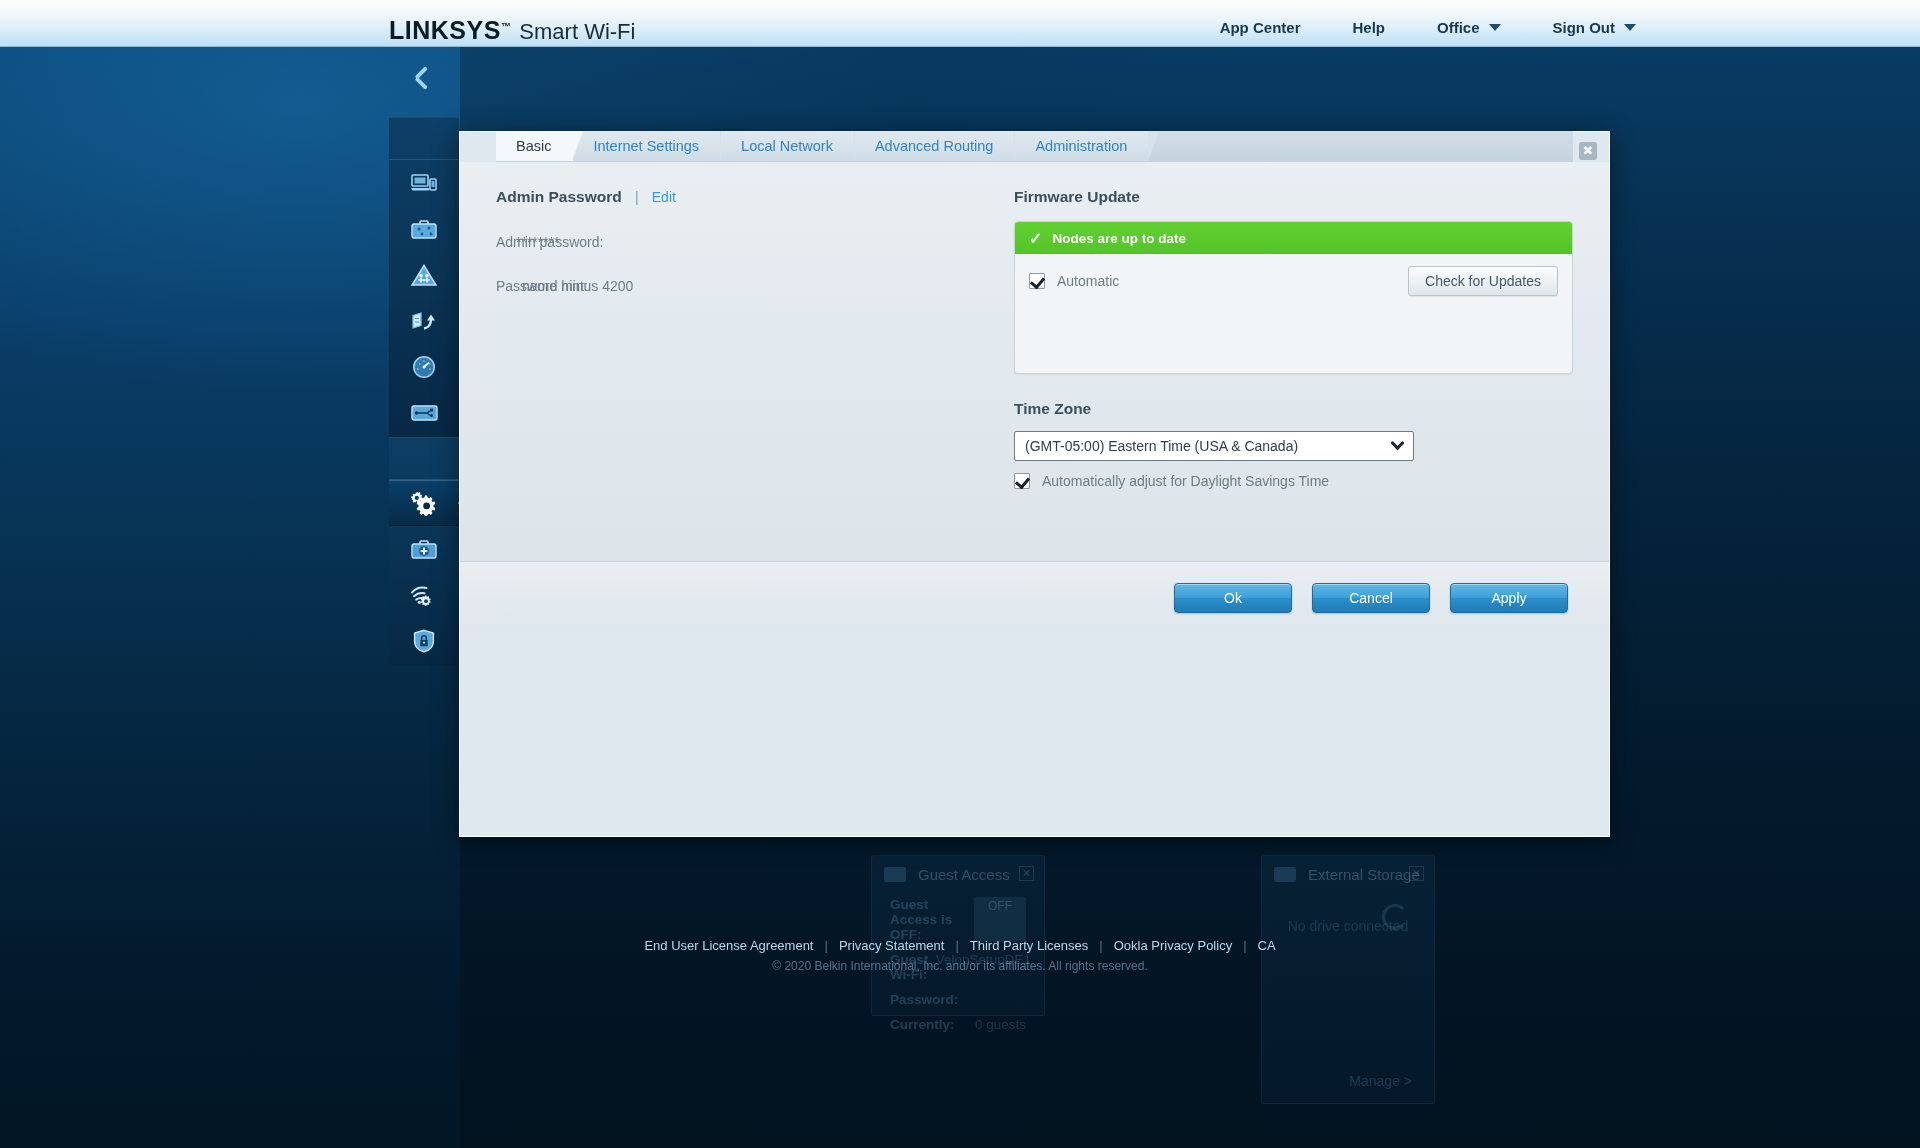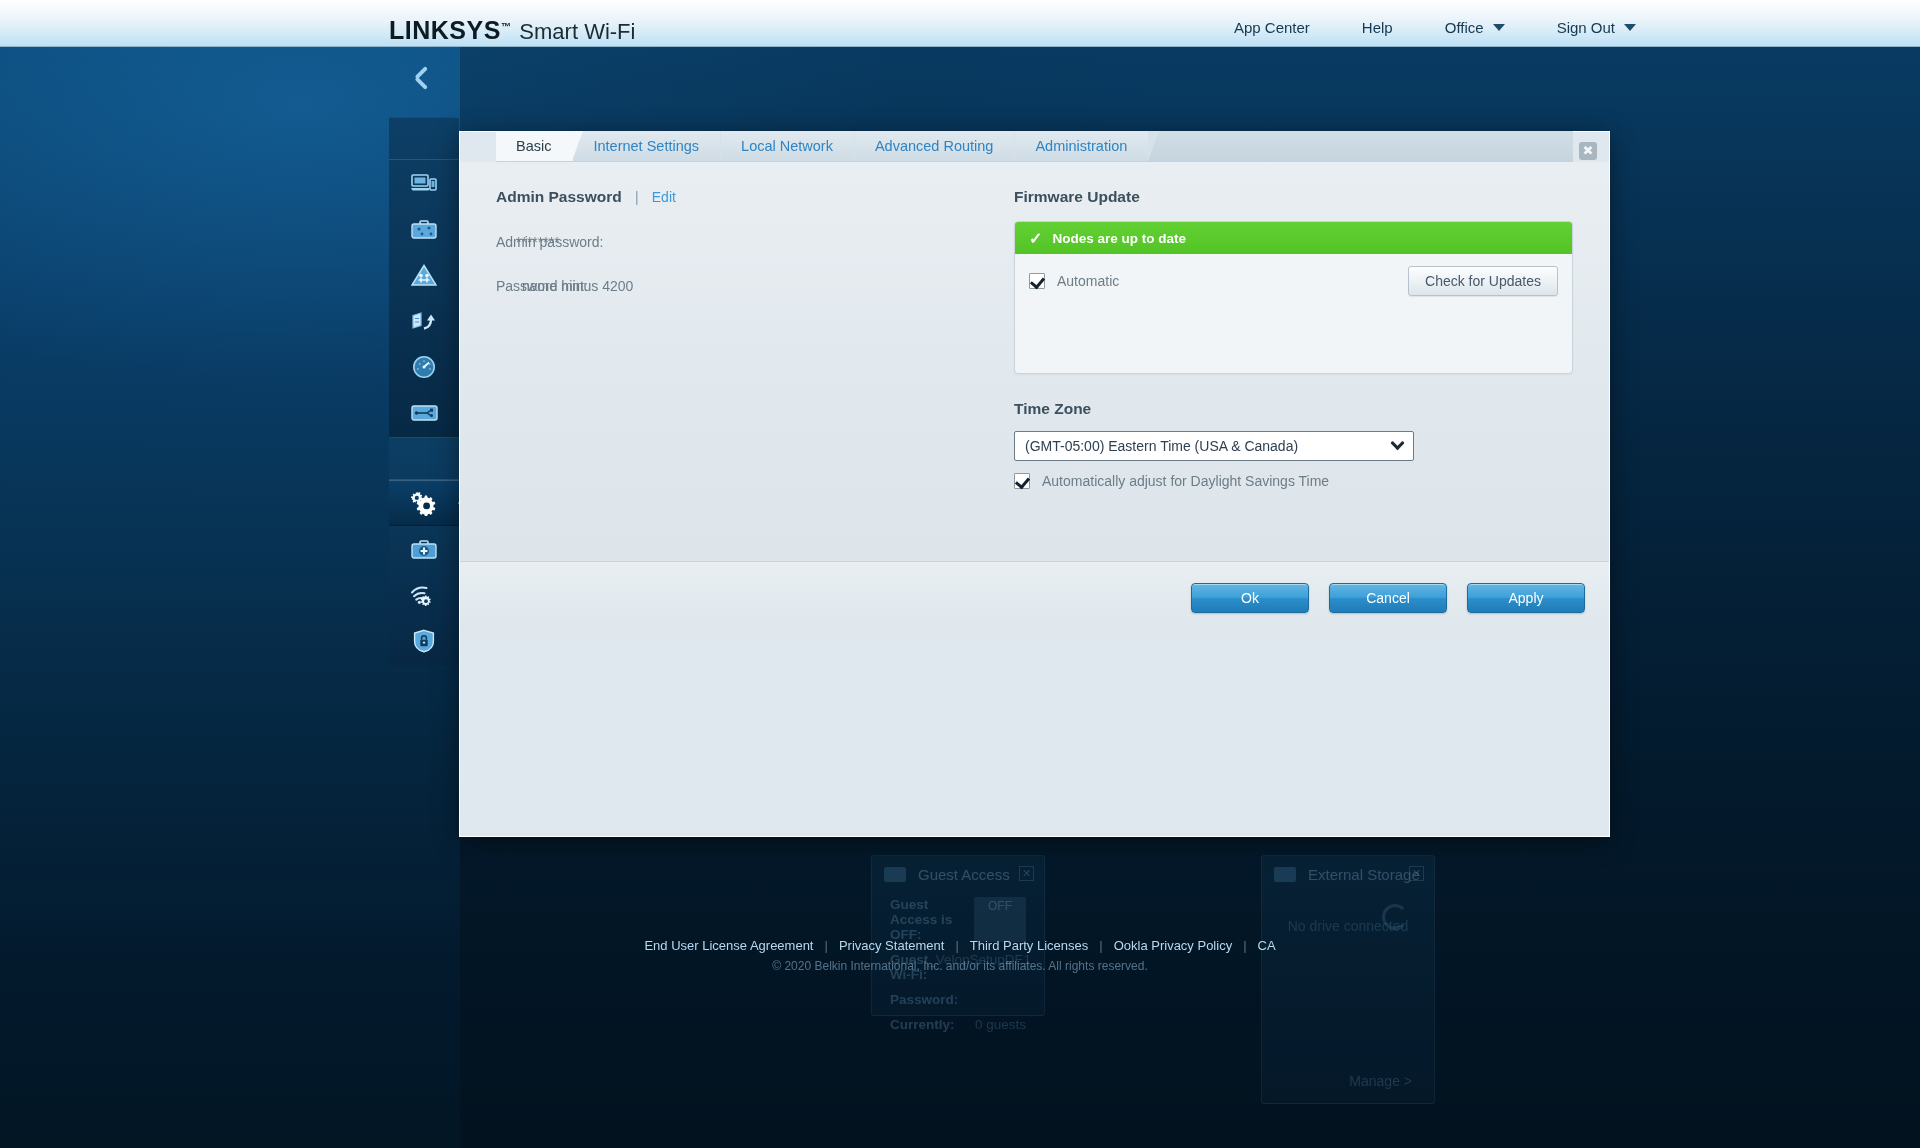--- a/index.html
+++ b/index.html
@@ -36,21 +36,21 @@
   .logo-mark {
     font-size: 25px; font-weight: bold; color: #0d1b22;
     letter-spacing: 0.5px; font-family: "Liberation Sans", sans-serif;
   }
   .logo-tm { font-size: 10px; vertical-align: super; color: #0d1b22; }
   .logo-sub {
     font-size: 22px; color: #1b2b33; font-weight: normal;
   }
   .topnav {
     position: absolute; right: 258px; top: 19px;
-    display: flex; align-items: center; gap: 0;
+    display: flex; align-items: center; gap: 0; font-weight: bold;
   }
   .topnav-item {
     font-size: 15px; color: #14384f; padding: 0 26px; cursor: pointer;
     display: flex; align-items: center; gap: 9px; white-space: nowrap;
   }
   .caret-down {
     width: 0; height: 0; border-left: 6px solid transparent;
     border-right: 6px solid transparent; border-top: 7px solid #1d4d6b;
     display: inline-block;
   }
@@ -289,21 +289,21 @@
   .chev-dn::before { left: -1px; transform: rotate(45deg); }
   .chev-dn::after  { left: 4px;  transform: rotate(-45deg); }
   .tz-cb { margin-top: 12px; }
 
   
   .dlg-footer {
     height: 72px;
     background: linear-gradient(180deg, #e8eef2 0%, #dfe7ec 100%);
     border-top: 1px solid #c8d4dc;
     display: flex; align-items: center; justify-content: flex-end;
-    padding-right: 24px; gap: 20px;
+    padding-right: 41px; gap: 20px;
   }
   .btn-blue {
     width: 118px; height: 30px; border-radius: 4px;
     background: linear-gradient(180deg, #64b7e4 0%, #3d9fd8 48%, #2b8ecb 52%, #1f7cb8 100%);
     border: 1px solid #1b6c9f; color: #ffffff; font-size: 14px;
     cursor: pointer; box-shadow: inset 0 1px 0 rgba(255,255,255,0.45), 0 1px 2px rgba(0,0,0,0.2);
   }
 </style>
 </head>
 <body>

